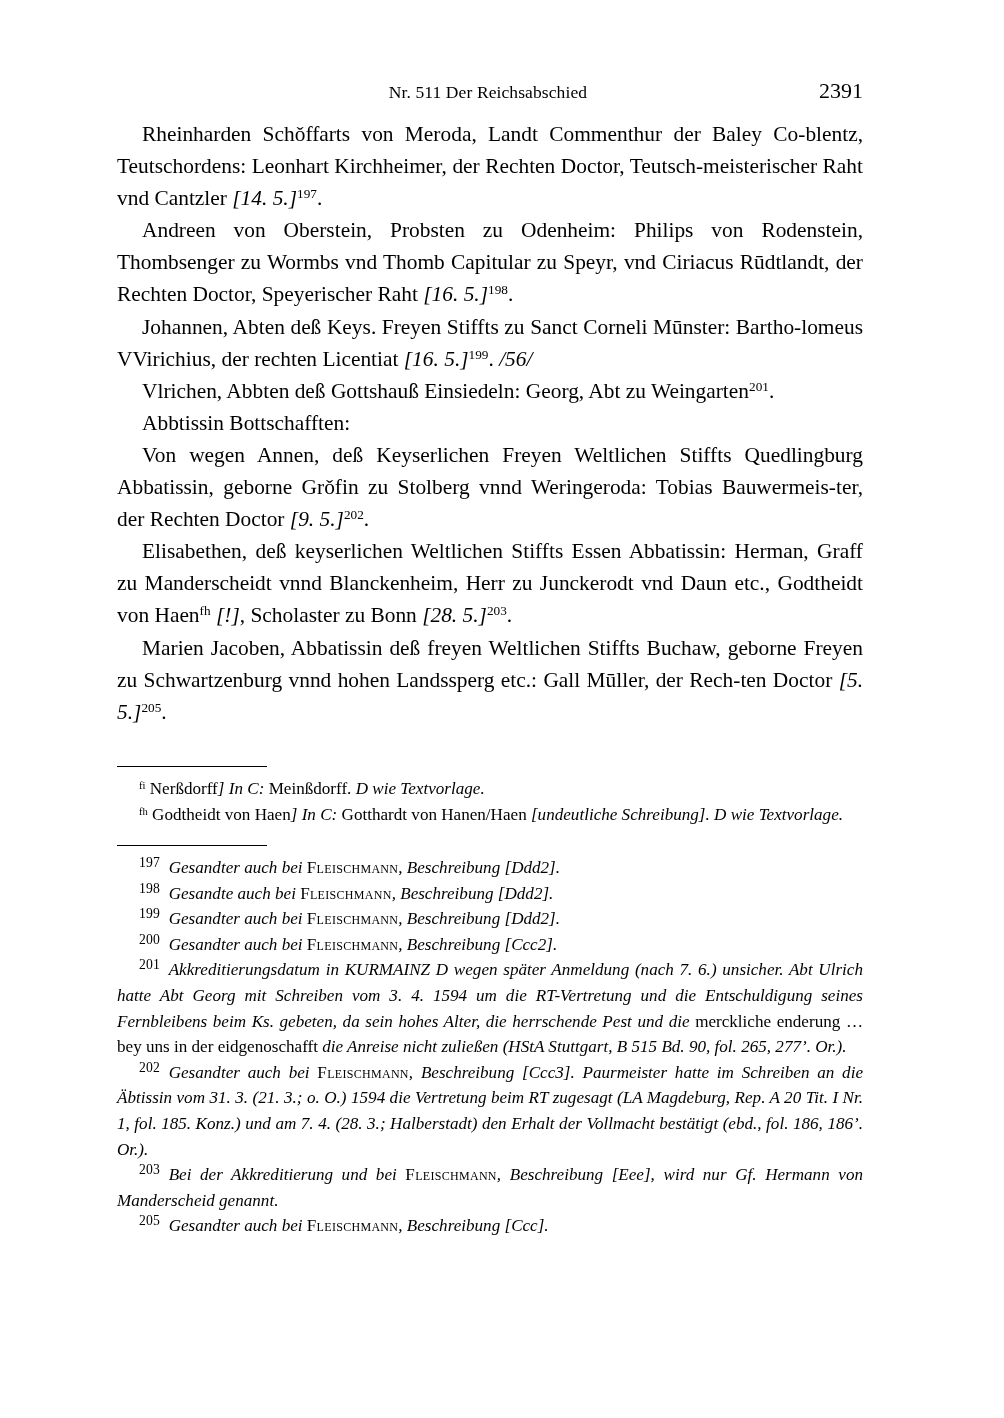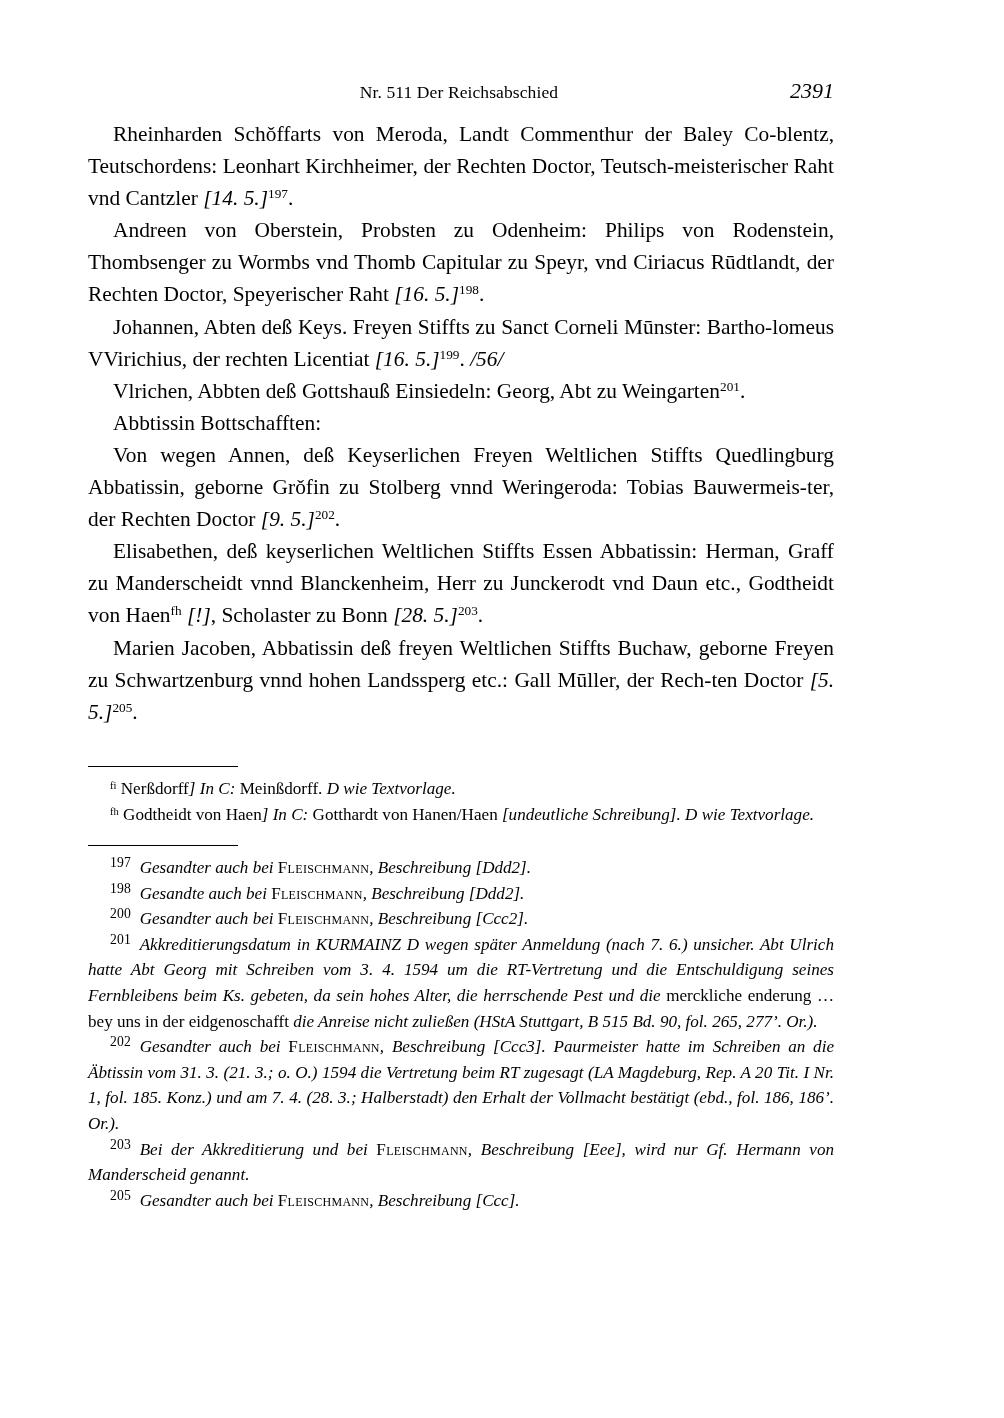--- a/index.html
+++ b/index.html
@@ -14,21 +14,21 @@
   .page {
     position: relative;
     width: 1004px;
     height: 1418px;
     margin: 0 auto;
     background: #ffffff;
     overflow: hidden;
   }
   .content {
     position: absolute;
-    left: 88px;
+    left: 117px;
     top: 0;
     width: 746px;
   }
 
   
   .runhead {
     display: flex;
     align-items: baseline;
     margin-top: 78px;
     height: 22px;
@@ -38,21 +38,20 @@
     text-align: center;
     font-size: 17.5px;
     letter-spacing: 0.1px;
     padding-left: 52px;
   }
   .runhead-folio {
     flex: 0 0 auto;
     font-size: 22px;
     text-align: right;
     min-width: 56px;
-    font-style: italic;
   }
 
   
   .body {
     margin-top: 18px;
     font-size: 21.4px;
     line-height: 32.1px;
     text-align: justify;
     text-justify: inter-word;
     hyphens: manual;
@@ -152,20 +151,21 @@
           <p><sup class="sig">fi</sup> <span class="rom">Nerßdorff</span><em>] In C: </em><span class="rom">Meinßdorff. </span><em>D wie Textvorlage.</em></p>
           <p><sup class="sig">fh</sup> <span class="rom">Godtheidt von Haen</span><em>] In C: </em><span class="rom">Gotthardt von Hanen/Haen </span><em>[undeutliche Schreibung]. D wie Textvorlage.</em></p>
         </div>
     </div>
 
     <div class="notes-block">
       <div class="fn-rule"></div>
       <div class="notes" id="notes-text">
           <p><span class="num">197</span><span class="numgap"> </span><em>Gesandter auch bei </em><span class="sc">Fleischmann</span><em>, Beschreibung [Ddd2].</em></p>
           <p><span class="num">198</span><span class="numgap"> </span><em>Gesandte auch bei </em><span class="sc">Fleischmann</span><em>, Beschreibung [Ddd2].</em></p>
+          <p><span class="num">199</span><span class="numgap"> </span><em>Gesandter auch bei </em><span class="sc">Fleischmann</span><em>, Beschreibung [Ddd2].</em></p>
           <p><span class="num">200</span><span class="numgap"> </span><em>Gesandter auch bei </em><span class="sc">Fleischmann</span><em>, Beschreibung [Ccc2].</em></p>
           <p><span class="num">201</span><span class="numgap"> </span><em>Akkreditierungsdatum in KURMAINZ D wegen später Anmeldung (nach 7. 6.) unsicher. Abt Ulrich hatte Abt Georg mit Schreiben vom 3. 4. 1594 um die RT-Vertretung und die Entschuldigung seines Fernbleibens beim Ks. gebeten, da sein hohes Alter, die herrschende Pest und die </em><span class="rom">merckliche enderung … bey uns in der eidgenoschafft </span><em>die Anreise nicht zuließen (HStA Stuttgart, B 515 Bd. 90, fol. 265, 277’. Or.).</em></p>
           <p><span class="num">202</span><span class="numgap"> </span><em>Gesandter auch bei </em><span class="sc">Fleischmann</span><em>, Beschreibung [Ccc3]. Paurmeister hatte im Schreiben an die Äbtissin vom 31. 3. (21. 3.; o. O.) 1594 die Vertretung beim RT zugesagt (LA Magdeburg, Rep. A 20 Tit. I Nr. 1, fol. 185. Konz.) und am 7. 4. (28. 3.; Halberstadt) den Erhalt der Vollmacht bestätigt (ebd., fol. 186, 186’. Or.).</em></p>
           <p><span class="num">203</span><span class="numgap"> </span><em>Bei der Akkreditierung und bei </em><span class="sc">Fleischmann</span><em>, Beschreibung [Eee], wird nur Gf. Hermann von Manderscheid genannt.</em></p>
           <p><span class="num">205</span><span class="numgap"> </span><em>Gesandter auch bei </em><span class="sc">Fleischmann</span><em>, Beschreibung [Ccc].</em></p>
         </div>
     </div>
 
   </div>
 </div>

